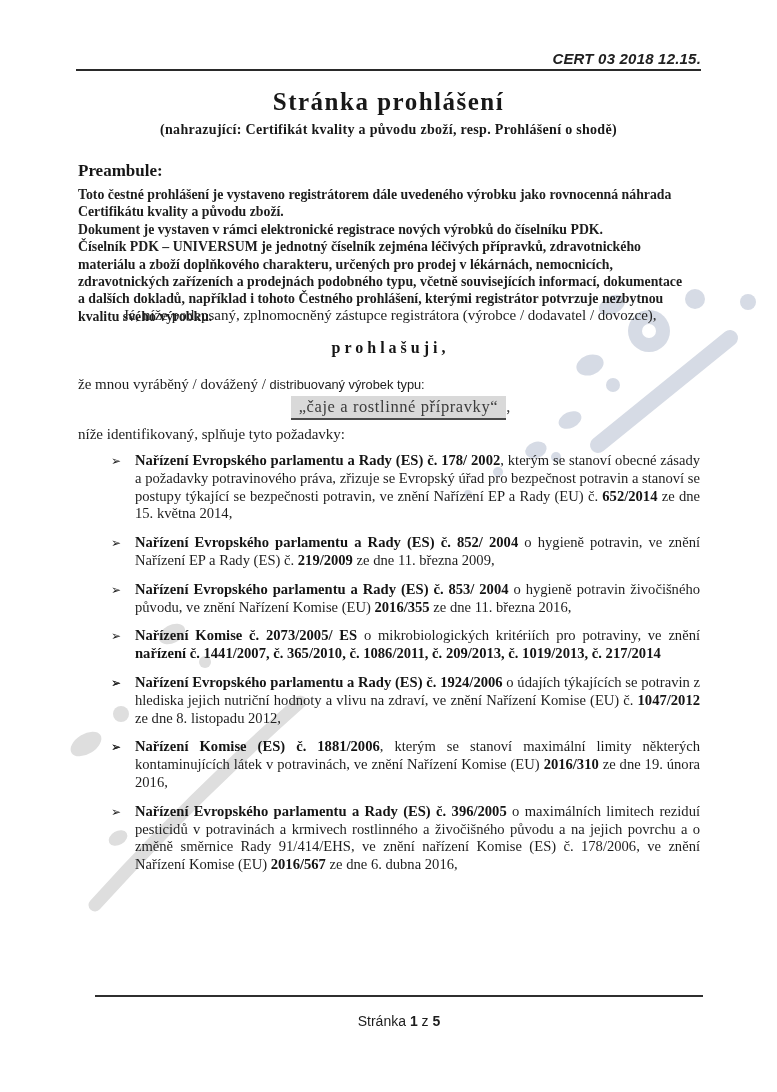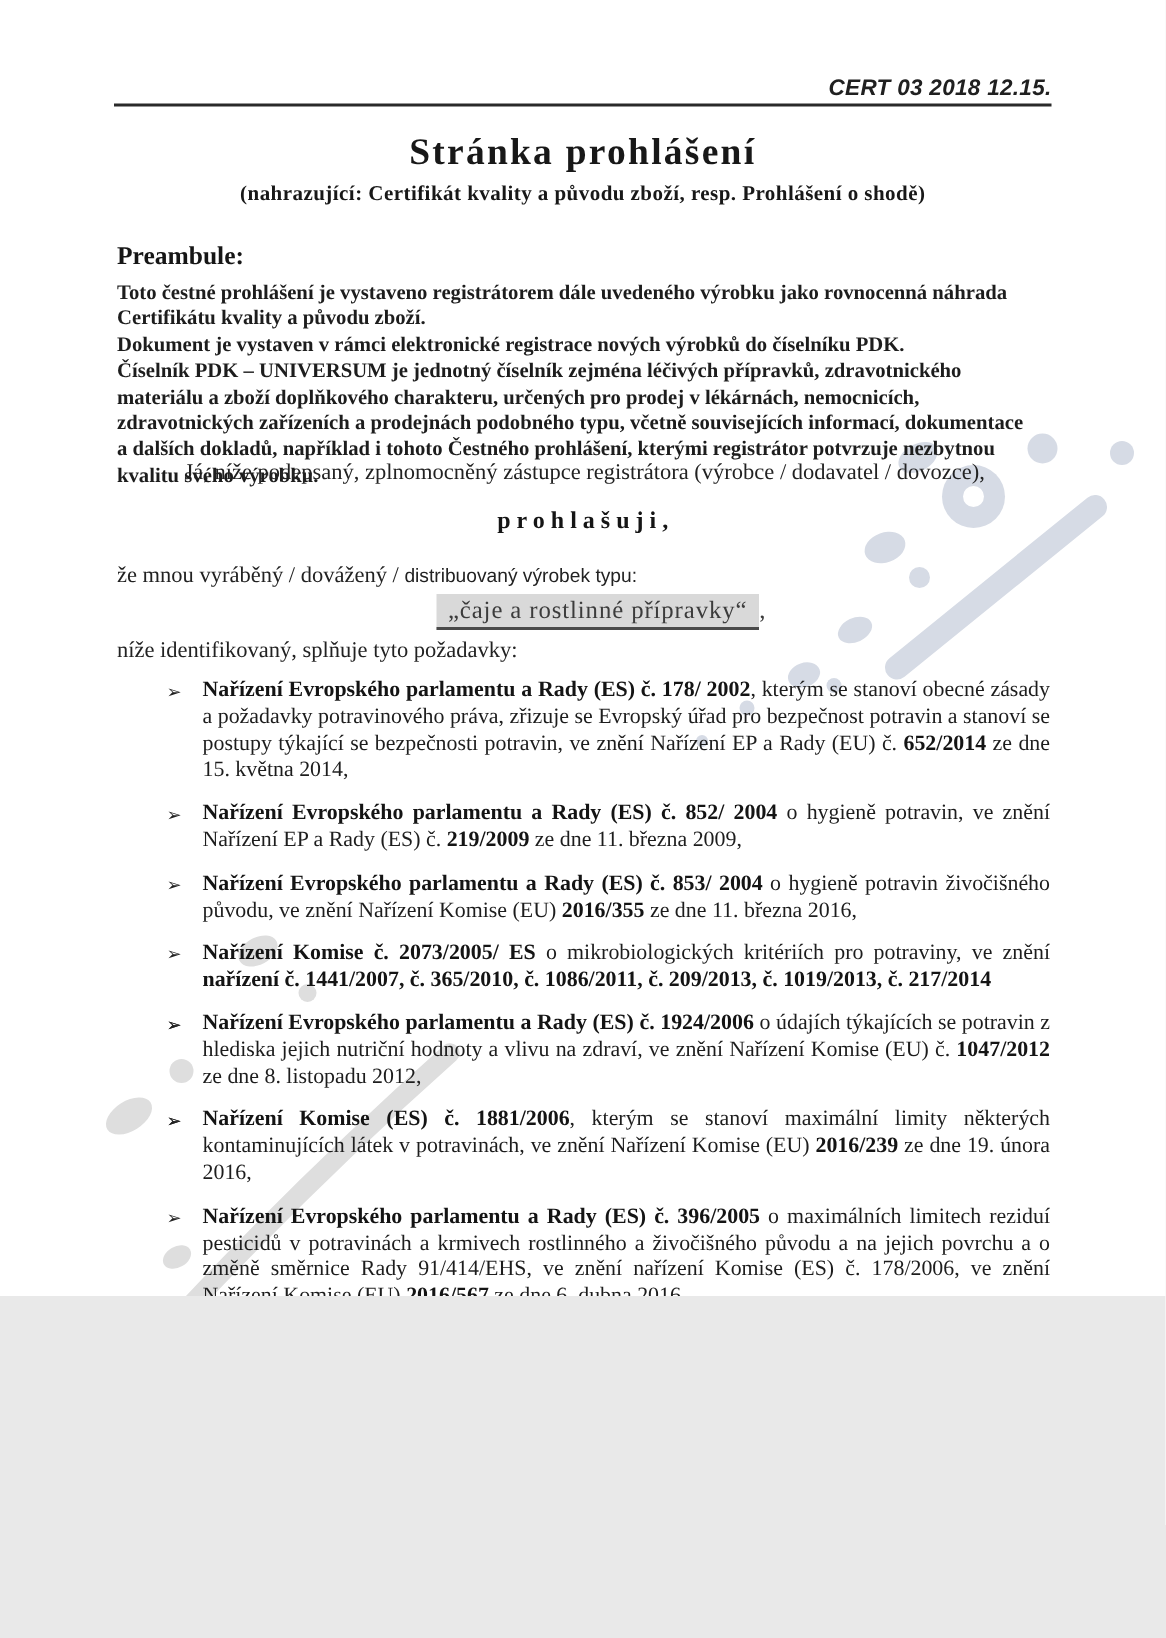--- a/index.html
+++ b/index.html
@@ -2,21 +2,21 @@
 <html><head>
 <meta charset="utf-8">
 <style>
   html,body{margin:0;padding:0;}
   body{
     width:777px;height:1092px;background:#e9e9e9;
     font-family:"Liberation Serif",serif;color:#1c1c1c;
     -webkit-font-smoothing:antialiased;
   }
   .page{
-    position:relative;width:777px;height:864px;background:#ffffff;overflow:hidden;
+    position:relative;width:777px;height:1092px;background:#ffffff;overflow:hidden;
   }
   .wm{position:absolute;left:0;top:0;width:777px;height:1092px;z-index:0;}
   .content{position:relative;z-index:1;}
 
   .doc-header{
     position:absolute;top:50px;left:76px;width:625px;
     text-align:right;font-family:"Liberation Sans",sans-serif;
     font-style:italic;font-weight:bold;font-size:15px;color:#202020;
     padding-bottom:2px;border-bottom:2px solid #2a2a2a;letter-spacing:.2px;
   }
@@ -145,21 +145,21 @@
     <div class="requirements-intro">níže identifikovaný, splňuje tyto požadavky:</div>
 
     <ol class="req-list">
         <li class="req"><span class="marker">➢</span><span><b>Nařízení Evropského parlamentu a Rady (ES) č. 178/ 2002</b><span>, kterým se stanoví obecné zásady a požadavky potravinového práva, zřizuje se Evropský úřad pro bezpečnost potravin a stanoví se postupy týkající se bezpečnosti potravin, ve znění Nařízení EP a Rady (EU) č. </span><b>652/2014</b><span> ze dne 15. května 2014,</span></span></li>
         <li class="req"><span class="marker">➢</span><span><b>Nařízení Evropského parlamentu a Rady (ES) č. 852/ 2004</b><span> o hygieně potravin, ve znění Nařízení EP a Rady (ES) č. </span><b>219/2009</b><span> ze dne 11. března 2009,</span></span></li>
         <li class="req"><span class="marker">➢</span><span><b>Nařízení Evropského parlamentu a Rady (ES) č. 853/ 2004</b><span> o hygieně potravin živočišného původu, ve znění Nařízení Komise (EU) </span><b>2016/355</b><span> ze dne 11. března 2016,</span></span></li>
         <li class="req"><span class="marker">➢</span><span><b>Nařízení Komise č. 2073/2005/ ES</b><span> o mikrobiologických kritériích pro potraviny, ve znění </span><b>nařízení č. 1441/2007, č. 365/2010, č. 1086/2011, č. 209/2013, č. 1019/2013, č. 217/2014</b></span></li>
         <li class="req"><span class="marker">➢</span></li>
         <li class="req"><span class="marker">➢</span><span><b>Nařízení Evropského parlamentu a Rady (ES) č. 1924/2006</b><span>  o údajích týkajících se potravin z hlediska jejich nutriční hodnoty a vlivu na zdraví, ve znění Nařízení Komise (EU) č. </span><b>1047/2012</b><span> ze dne 8. listopadu 2012,</span></span></li>
         <li class="req"><span class="marker">➢</span></li>
-        <li class="req"><span class="marker">➢</span><span><b>Nařízení Komise (ES) č. 1881/2006</b><span>, kterým se stanoví maximální limity některých kontaminujících látek v potravinách, ve znění Nařízení Komise (EU) </span><b>2016/239</b><span> ze dne 19. února 2016,</span></span></li>
+        <li class="req"><span class="marker">➢</span><span><b>Nařízení Komise (ES) č. 1881/2006</b><span>, kterým se stanoví maximální limity některých kontaminujících látek v potravinách, ve znění Nařízení Komise (EU) </span><b>2016/310</b><span> ze dne 19. února 2016,</span></span></li>
         <li class="req"><span class="marker">➢</span><span><b>Nařízení Evropského parlamentu a Rady (ES) č. 396/2005</b><span> o maximálních limitech reziduí pesticidů v potravinách a krmivech rostlinného a živočišného původu a na jejich povrchu a o změně směrnice Rady 91/414/EHS, ve znění nařízení Komise (ES) č. 178/2006, ve znění Nařízení Komise (EU) </span><b>2016/567</b><span> ze dne 6. dubna 2016,</span></span></li>
       </ol>
 
     <div class="doc-footer">
       <span>Stránka </span><b>1</b><span> z </span><b>5</b>
     </div>
 
   </div>
 </div>
 

